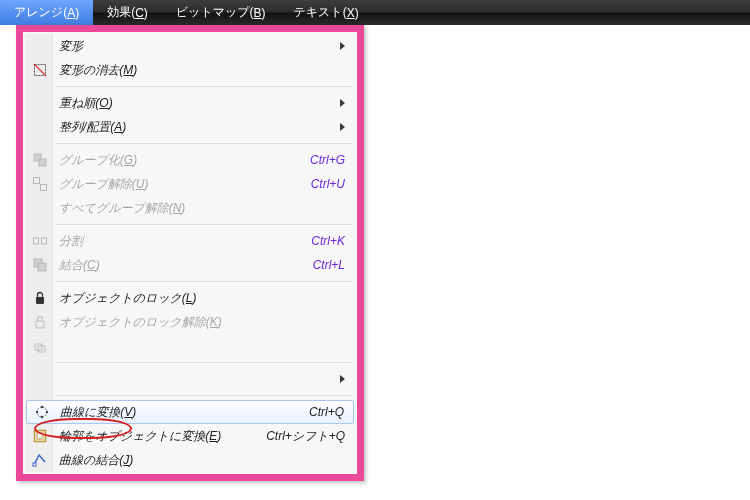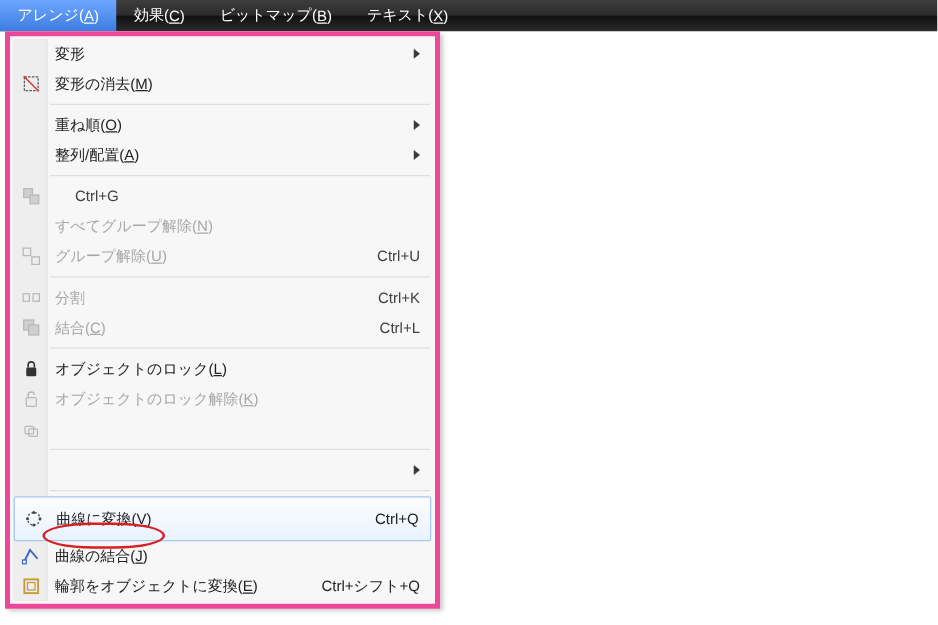--- a/index.html
+++ b/index.html
@@ -2,29 +2,29 @@
 <html><head>
 <meta charset="utf-8">
 <style>
   * { margin: 0; padding: 0; box-sizing: border-box; font-family: "Yu Gothic UI", "Meiryo", sans-serif; font-size: 12px; }
   body { background: #ffffff; width: 750px; height: 500px; overflow: hidden; }
 
   .menubar { display: flex; height: 25px; background: linear-gradient(to bottom, #3e3e3e 0%, #2b2b2b 48%, #111 52%, #2b2b2b 100%); color: #fff; align-items: stretch; }
   .menubar-item { padding: 0 14px; display: flex; align-items: center; cursor: default; }
   .menubar-item.active { background: linear-gradient(to bottom, #6ea6ff 0%, #3d7de0 100%); }
 
-  .dropdown { position: absolute; top: 25px; left: 4px; width: 348px; background: #f7f7f7; border: 4px solid #ec4899; box-shadow: 2px 2px 4px rgba(0,0,0,.25); padding: 2px 2px; }
+  .dropdown { position: absolute; top: 25px; left: 16px; width: 348px; background: #f7f7f7; border: 7px solid #ec4899; box-shadow: 2px 2px 4px rgba(0,0,0,.25); padding: 2px 2px; font-style: italic; }
   .gutter-bg { position: absolute; top: 2px; bottom: 2px; left: 2px; width: 28px; background: #eeeeee; border-right: 1px solid #e3e3e3; }
 
   .row { position: relative; display: flex; align-items: center; height: 24px; padding: 0 10px 0 34px; color: #222; cursor: default; }
   .row.disabled { color: #a7a7a7; }
-  .row.highlight { background: linear-gradient(to bottom, #fdfdff, #e9f2ff); border: 1px solid #a8c8f0; border-radius: 2px; height: 36px; margin: 0 1px; padding-left: 33px; padding-right: 9px; }
+  .row.highlight { background: linear-gradient(to bottom, #fdfdff, #e9f2ff); border: 1px solid #a8c8f0; border-radius: 2px; height: 24px; margin: 0 1px; padding-left: 33px; padding-right: 9px; }
   .row .label { flex: 1; white-space: nowrap; }
   .row .shortcut { color: inherit; margin-left: 16px; white-space: nowrap; }
-  .row .shortcut.dim { color: #404040; }
+  .row .shortcut.dim { color: #6d28d9; }
   .row .arrow { width: 0; height: 0; border-top: 4px solid transparent; border-bottom: 4px solid transparent; border-left: 5px solid #3a3a3a; margin-left: auto; }
 
   .sep { height: 1px; margin: 4px 2px 4px 30px; background: #e0e0e0; }
 
   .icon { position: absolute; left: 6px; top: 50%; transform: translateY(-50%); width: 18px; height: 18px; display: flex; align-items: center; justify-content: center; }
   .icon svg { width: 16px; height: 16px; }
 
   .anno { position: absolute; border: 2px solid #d81e1e; border-radius: 50%/60%; pointer-events: none; }
   .anno1 { left: 34px; top: 418px; width: 98px; height: 21px; }
 
@@ -65,34 +65,35 @@
       <span class="arrow"></span>
     </div>
     <div class="sep"></div>
     <div class="row disabled">
       <span class="icon">
         <svg viewBox="0 0 16 16">
           <rect x="2" y="2" width="7" height="7" fill="#cfcfcf" stroke="#b8b8b8"></rect>
           <rect x="7" y="7" width="7" height="7" fill="#cfcfcf" stroke="#b8b8b8"></rect>
         </svg>
       </span>
+      <span class="label">グループ化(<span class="u">G</span>)</span>
       <span class="shortcut dim">Ctrl+G</span>
-    </div>
-    <div class="row disabled">
-      <span class="label">すべてグループ解除(<span class="u">N</span>)</span>
     </div>
     <div class="row disabled">
       <span class="icon">
         <svg viewBox="0 0 16 16">
           <rect x="1.5" y="1.5" width="6" height="6" fill="none" stroke="#b8b8b8"></rect>
           <rect x="8.5" y="8.5" width="6" height="6" fill="none" stroke="#b8b8b8"></rect>
         </svg>
       </span>
       <span class="label">グループ解除(<span class="u">U</span>)</span>
       <span class="shortcut dim">Ctrl+U</span>
+    </div>
+    <div class="row disabled">
+      <span class="label">すべてグループ解除(<span class="u">N</span>)</span>
     </div>
     <div class="sep"></div>
     <div class="row disabled">
       <span class="icon">
         <svg viewBox="0 0 16 16">
           <rect x="1.5" y="5" width="5" height="6" fill="none" stroke="#b8b8b8"></rect>
           <rect x="9.5" y="5" width="5" height="6" fill="none" stroke="#b8b8b8"></rect>
         </svg>
       </span>
       <span class="label">分割</span>
@@ -149,31 +150,31 @@
           <circle cx="8" cy="13" r="1.2" fill="#444"></circle>
           <circle cx="3" cy="8" r="1.2" fill="#444"></circle>
         </svg>
       </span>
       <span class="label">曲線に変換(<span class="u">V</span>)</span>
       <span class="shortcut">Ctrl+Q</span>
     </div>
     <div class="row">
       <span class="icon">
         <svg viewBox="0 0 16 16">
-          <polyline points="2,13 7,3 13,10" fill="none" stroke="#3a66c7" stroke-width="1.5"></polyline>
-          <rect x="1" y="11" width="3" height="3" fill="#fff" stroke="#3a66c7"></rect>
-        </svg>
-      </span>
-      <span class="label">曲線の結合(<span class="u">J</span>)</span>
-    </div>
-    <div class="row">
-      <span class="icon">
-        <svg viewBox="0 0 16 16">
           <rect x="2.5" y="2.5" width="11" height="11" fill="none" stroke="#c79a3a" stroke-width="1.5"></rect>
           <rect x="5" y="5" width="6" height="6" fill="none" stroke="#c79a3a"></rect>
         </svg>
       </span>
       <span class="label">輪郭をオブジェクトに変換(<span class="u">E</span>)</span>
       <span class="shortcut">Ctrl+シフト+Q</span>
     </div>
+    <div class="row">
+      <span class="icon">
+        <svg viewBox="0 0 16 16">
+          <polyline points="2,13 7,3 13,10" fill="none" stroke="#3a66c7" stroke-width="1.5"></polyline>
+          <rect x="1" y="11" width="3" height="3" fill="#fff" stroke="#3a66c7"></rect>
+        </svg>
+      </span>
+      <span class="label">曲線の結合(<span class="u">J</span>)</span>
+    </div>
   </div>
 
 <div class="anno anno1"></div>
 
 </body></html>

